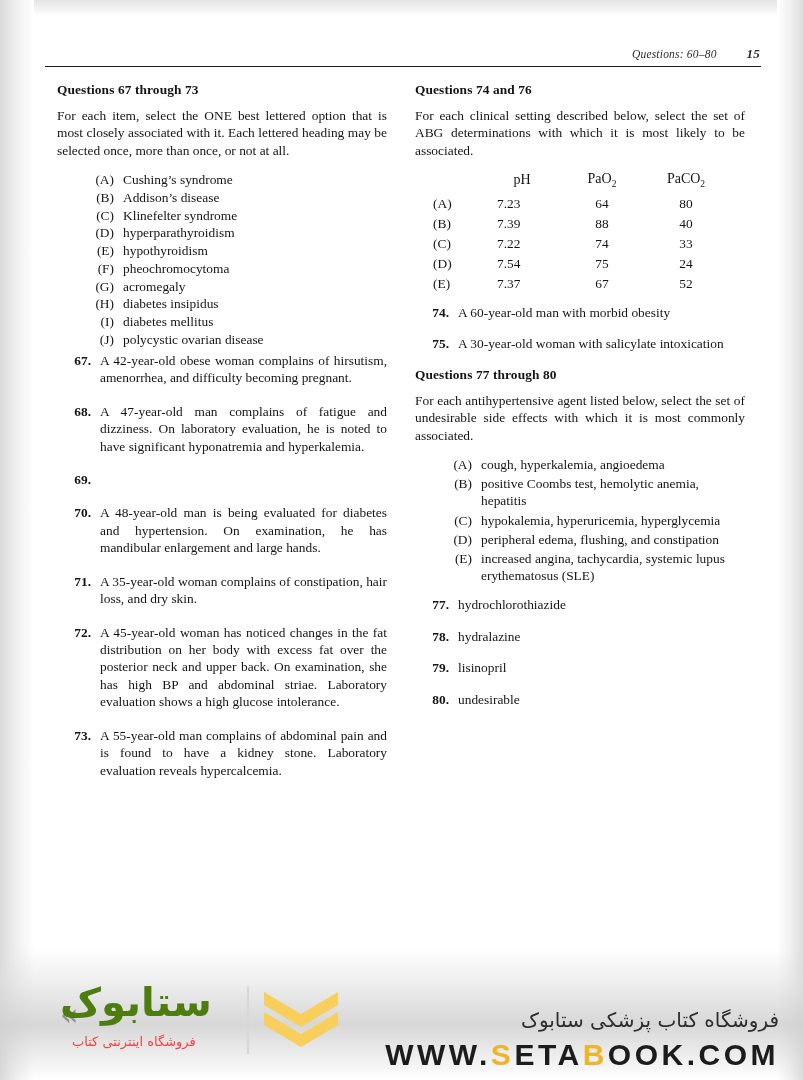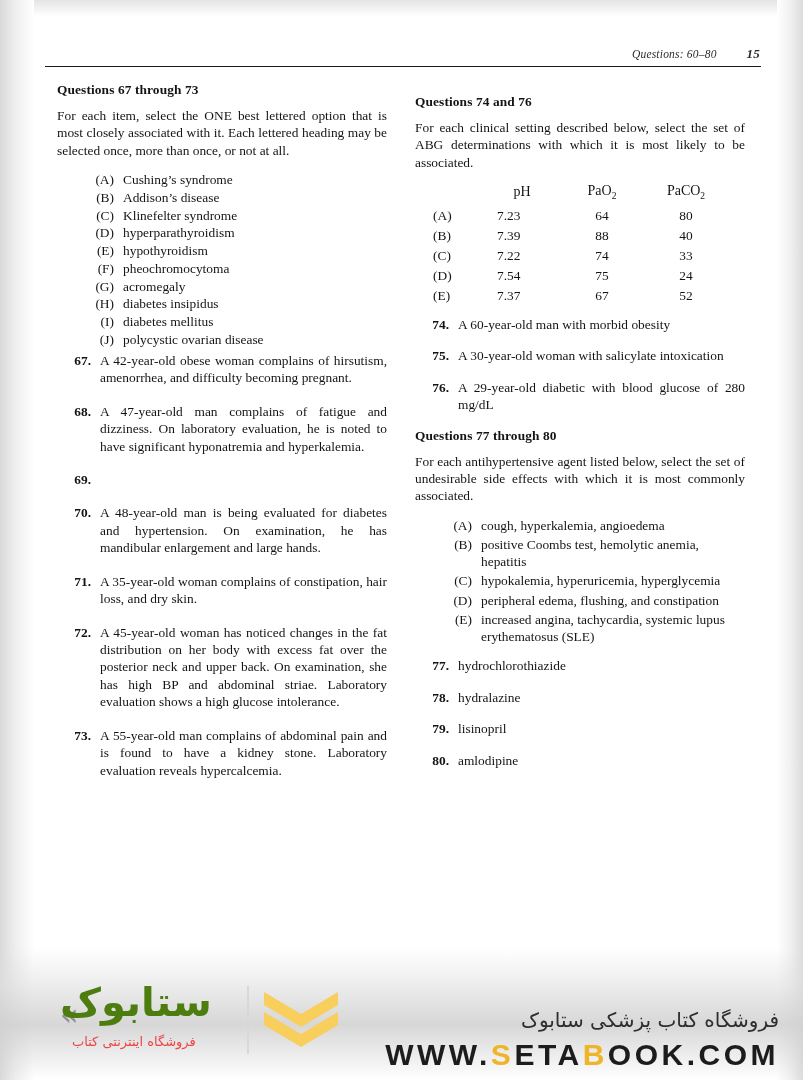--- a/index.html
+++ b/index.html
@@ -72,21 +72,20 @@
     width: 716px; height: 0;
     border-top: 1.4px solid #1b1b1b;
   }
 
   
   .columns {
     position: absolute;
     left: 0; top: 82px;
     width: 803px;
     display: flex;
-    align-items: center;
   }
   .col {
     width: 330px;
   }
   .col-left  { margin-left: 57px; }
   .col-right { margin-left: 28px; }
 
   h2.sec-head {
     font-size: 13.4px;
     font-weight: bold;
@@ -406,24 +405,20 @@
 
       <ol class="qlist">
         <li>
           <span class="q-num">74.</span>
           <span class="q-text">A 60-year-old man with morbid obesity</span>
         </li>
         <li>
           <span class="q-num">75.</span>
           <span class="q-text">A 30-year-old woman with salicylate intoxication</span>
         </li>
-        <li>
-          <span class="q-num">76.</span>
-          <span class="q-text">A 29-year-old diabetic with blood glucose of 280 mg/dL</span>
-        </li>
       </ol>
 
       <h2 class="sec-head" style="margin-top:14px;">Questions 77 through 80</h2>
       <p class="instr">For each antihypertensive agent listed below, select the set of undesirable side effects with which it is most commonly associated.</p>
 
       <ul class="opts loose">
         <li>
           <span class="opt-letter">(A)</span>
           <span class="opt-text">cough, hyperkalemia, angioedema</span>
         </li>
@@ -453,21 +448,21 @@
         <li>
           <span class="q-num">78.</span>
           <span class="q-text">hydralazine</span>
         </li>
         <li>
           <span class="q-num">79.</span>
           <span class="q-text">lisinopril</span>
         </li>
         <li>
           <span class="q-num">80.</span>
-          <span class="q-text">amlodipine</span>
+          <span class="q-text">undesirable</span>
         </li>
       </ol>
     </div>
   </div>
 
   <div class="scan-shade-bottom"></div>
 
   <div class="footer">
 
     <div class="logo-block">

